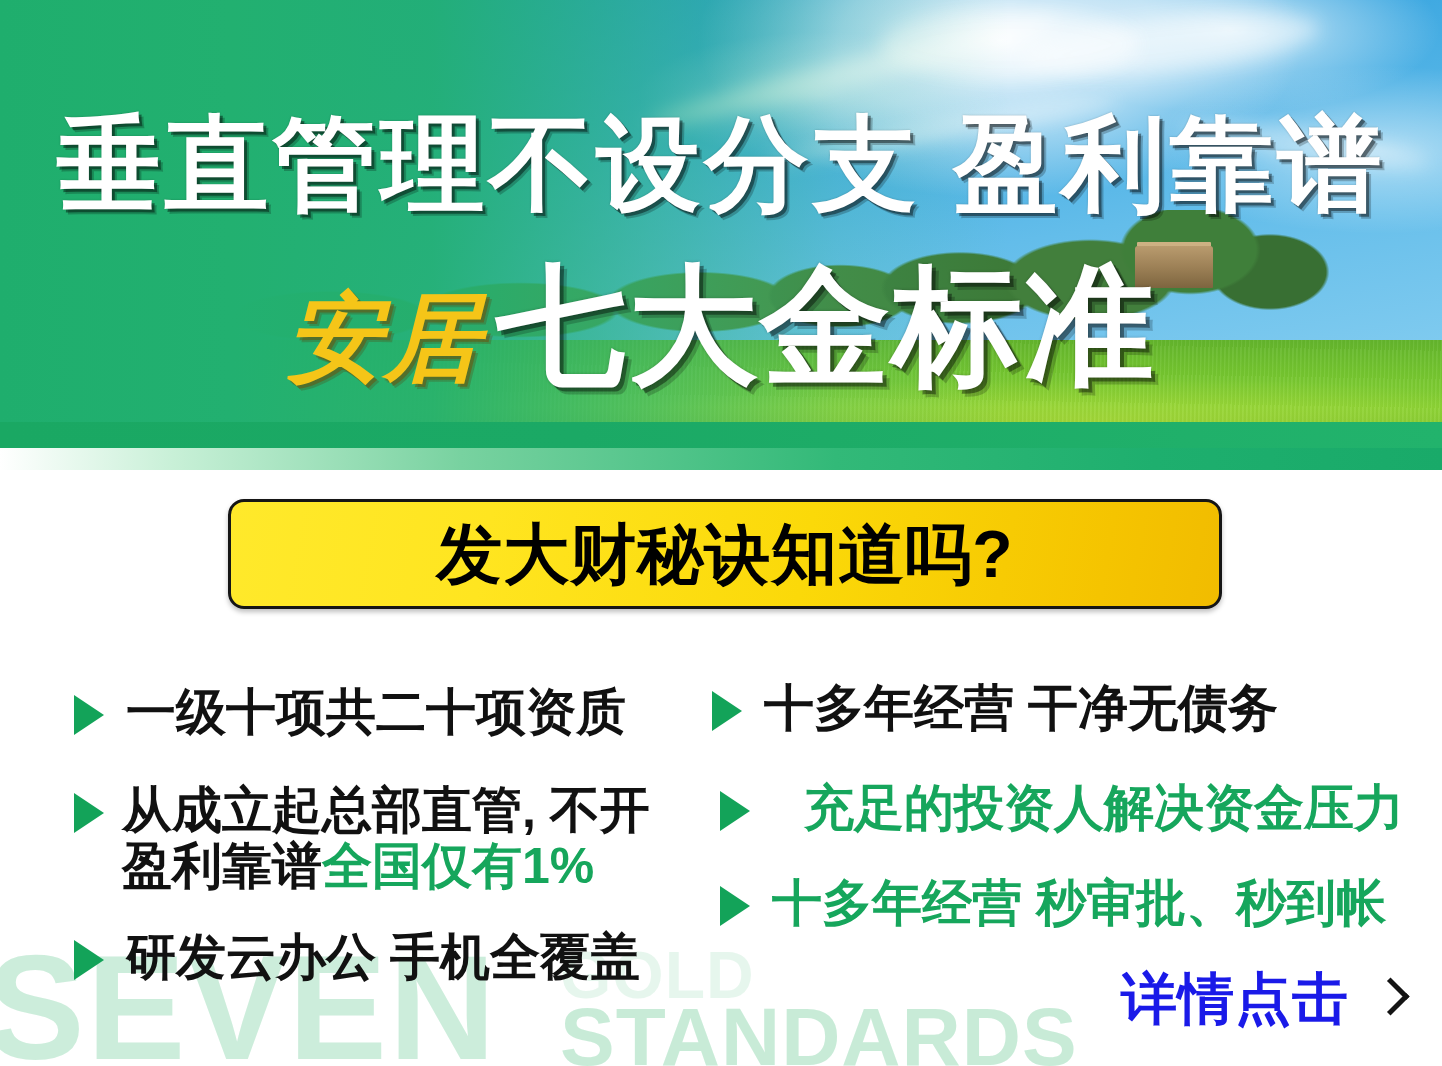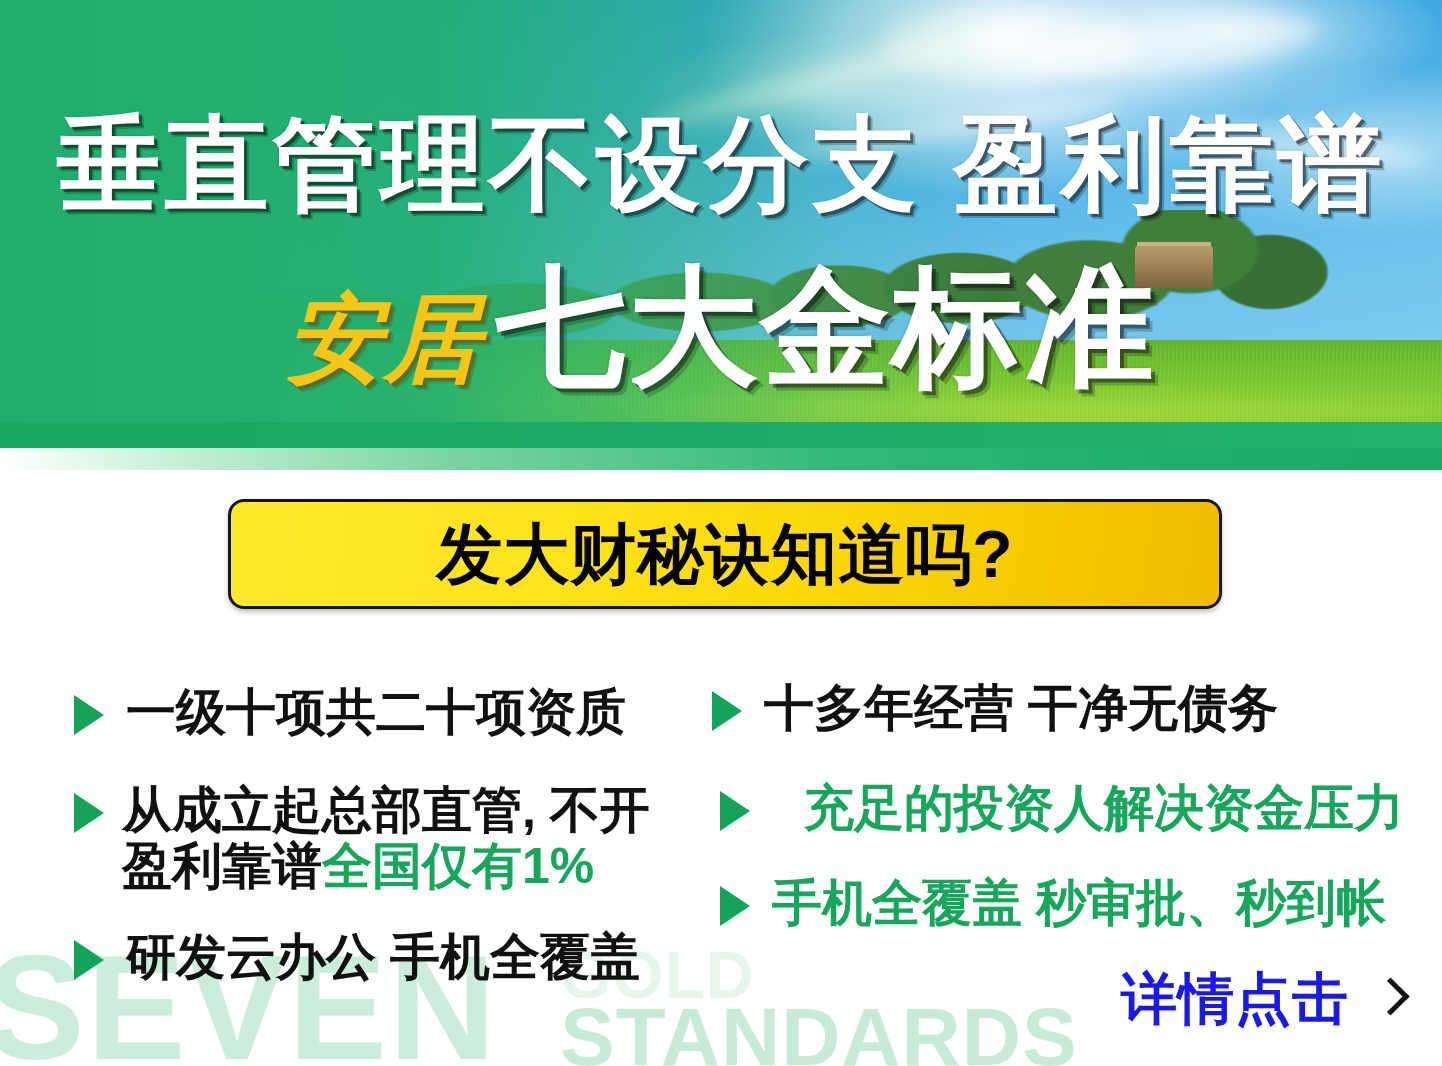--- a/index.html
+++ b/index.html
@@ -96,21 +96,21 @@
     font-family:"Liberation Serif","DejaVu Serif",serif;
     margin-top:48px;
   }
   .hl2-b {
     font-size:130px; font-weight:bold; color:#ffffff;
     letter-spacing:2px; margin-left:14px;
     text-shadow:
       4px 4px 0 rgba(0,0,0,.40),
       7px 7px 0 rgba(0,0,0,.20),
       0 0 3px rgba(0,0,0,.25);
-    font-family:Liberation Sans, sans-serif;
+    font-family:Liberation Serif, serif;
   }
 
   
   .reflect {
     position:absolute; left:0; top:448px; width:1442px; height:22px;
     background:linear-gradient(90deg, rgba(255,255,255,1) 0%, rgba(200,240,215,1) 12%, rgba(120,210,160,1) 32%, rgba(50,185,120,1) 58%, rgba(30,175,110,1) 80%, rgba(25,170,105,1) 100%);
   }
 
   
   .ybanner {
@@ -273,21 +273,21 @@
       <span class="btext">十多年经营 干净无债务</span>
     </div>
 
     <div class="bullet rb2">
       <span class="arrow"></span>
       <span class="btext green">充足的投资人解决资金压力</span>
     </div>
 
     <div class="bullet rb3">
       <span class="arrow"></span>
-      <span class="btext green">手机全覆盖 秒审批、秒到帐</span>
+      <span class="btext green">十多年经营 秒审批、秒到帐</span>
     </div>
 
   </div>
 </div>
 
 <div class="cta">
   <span class="cta-text">详情点击</span>
   <span class="cta-chev"></span>
 </div>
 

